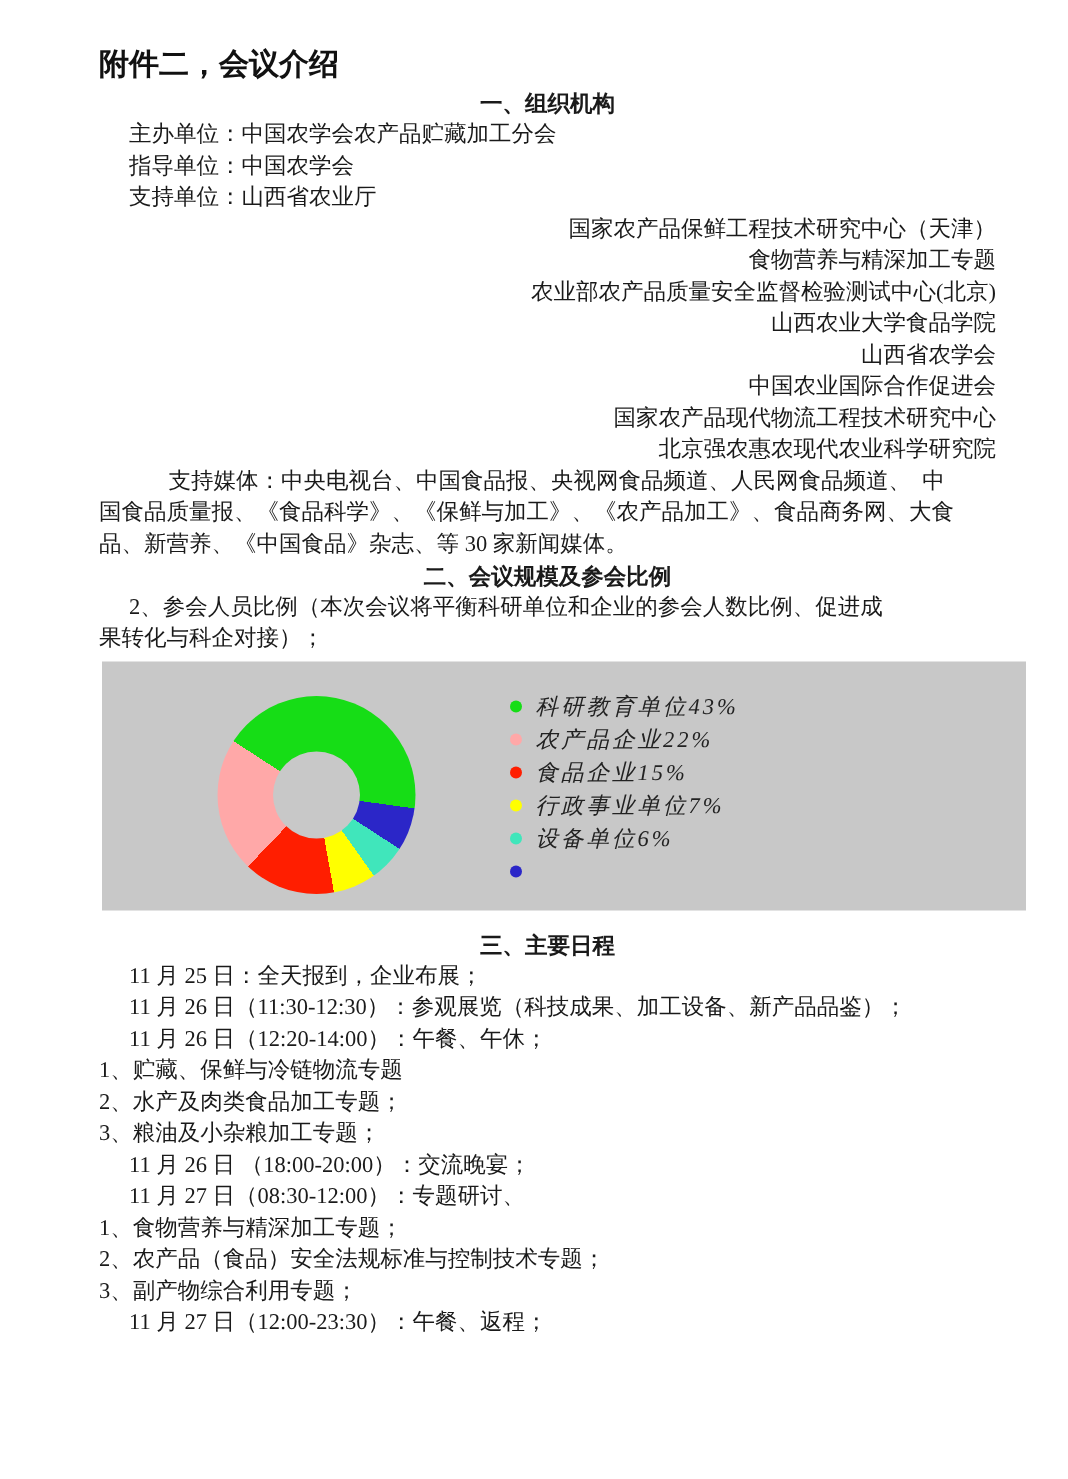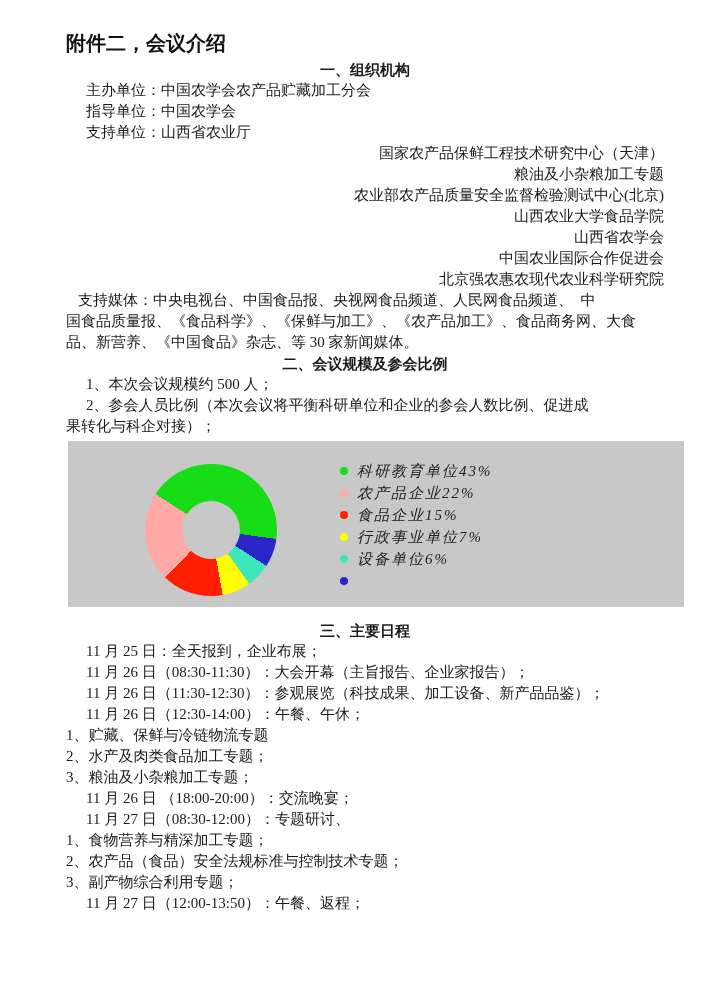--- a/index.html
+++ b/index.html
@@ -24,21 +24,21 @@
   .line{
     font-size:15px;
     line-height:21px;
     height:21px;
     white-space:pre;
   }
   .bold{font-weight:700;}
   .sans{font-family:"Liberation Sans","DejaVu Sans",sans-serif;text-align:center;}
   .ind1{padding-left:20px;}
   .ind2{padding-left:104px;text-align:right;}
-  .indm{padding-left:12px;}
+  .indm{padding-left:12px;text-align:center;}
   .chart-panel{
     position:relative;
     margin-left:2px;          
     margin-top:4px;
     width:616px;height:166px;
     background:#c8c8c8;
     font-style:italic;
   }
   .donut{
     position:absolute;
@@ -82,32 +82,32 @@
 
 <div class="page">
 
   <div class="title">附件二，会议介绍</div>
 
   <div class="line bold sans">一、组织机构</div>
   <div class="line ind1">主办单位：中国农学会农产品贮藏加工分会</div>
   <div class="line ind1">指导单位：中国农学会</div>
   <div class="line ind1">支持单位：山西省农业厅</div>
   <div class="line ind2">国家农产品保鲜工程技术研究中心（天津）</div>
-  <div class="line ind2">粮油及小杂粮加工专题</div>
+  <div class="line ind2">食物营养与精深加工专题</div>
   <div class="line ind2">农业部农产品质量安全监督检验测试中心(北京)</div>
   <div class="line ind2">山西农业大学食品学院</div>
   <div class="line ind2">山西省农学会</div>
   <div class="line ind2">中国农业国际合作促进会</div>
+  <div class="line ind2">国家农产品现代物流工程技术研究中心</div>
   <div class="line ind2">北京强农惠农现代农业科学研究院</div>
   <div class="line indm">支持媒体：中央电视台、中国食品报、央视网食品频道、人民网食品频道、  中</div>
   <div class="line">国食品质量报、《食品科学》、《保鲜与加工》、《农产品加工》、食品商务网、大食</div>
   <div class="line">品、新营养、《中国食品》杂志、等 30 家新闻媒体。</div>
 
   <div class="line bold sans">二、会议规模及参会比例</div>
-  <div class="line ind1">1、本次会议规模约 500 人；</div>
   <div class="line ind1">2、参会人员比例（本次会议将平衡科研单位和企业的参会人数比例、促进成</div>
   <div class="line">果转化与科企对接）；</div>
 
   <div class="chart-panel">
     <div class="donut" style="background: conic-gradient(from -57deg, rgb(22, 221, 22) 0deg, rgb(22, 221, 22) 154.8deg, rgb(43, 38, 200) 154.8deg, rgb(43, 38, 200) 180deg, rgb(64, 230, 187) 180deg, rgb(64, 230, 187) 201.6deg, rgb(255, 255, 0) 201.6deg, rgb(255, 255, 0) 226.8deg, rgb(255, 30, 0) 226.8deg, rgb(255, 30, 0) 280.8deg, rgb(255, 168, 168) 280.8deg, rgb(255, 168, 168) 360deg);"></div>
     <div class="legend">
       <div class="legend-row">
         <span class="bullet" style="background: rgb(22, 221, 22);"></span>
         <span class="legend-label">科研教育单位43%</span>
       </div>
@@ -130,26 +130,25 @@
       <div class="legend-row">
         <span class="bullet" style="background: rgb(43, 38, 200);"></span>
       </div>
     </div>
   </div>
 
   <div class="sec3-gap"></div>
 
   <div class="line bold sans">三、主要日程</div>
   <div class="line ind1">11 月 25 日：全天报到，企业布展；</div>
-  <div class="line ind1">11 月 26 日（08:30-11:30）：大会开幕（主旨报告、企业家报告）；</div>
   <div class="line ind1">11 月 26 日（11:30-12:30）：参观展览（科技成果、加工设备、新产品品鉴）；</div>
-  <div class="line ind1">11 月 26 日（12:30-14:00）：午餐、午休；</div>
+  <div class="line ind1">11 月 26 日（12:20-14:00）：午餐、午休；</div>
   <div class="line">1、贮藏、保鲜与冷链物流专题</div>
   <div class="line">2、水产及肉类食品加工专题；</div>
   <div class="line">3、粮油及小杂粮加工专题；</div>
   <div class="line ind1">11 月 26 日 （18:00-20:00）：交流晚宴；</div>
   <div class="line ind1">11 月 27 日（08:30-12:00）：专题研讨、</div>
   <div class="line">1、食物营养与精深加工专题；</div>
   <div class="line">2、农产品（食品）安全法规标准与控制技术专题；</div>
   <div class="line">3、副产物综合利用专题；</div>
-  <div class="line ind1">11 月 27 日（12:00-13:50）：午餐、返程；</div>
+  <div class="line ind1">11 月 27 日（12:00-23:30）：午餐、返程；</div>
 
 </div>
 
 </body></html>

